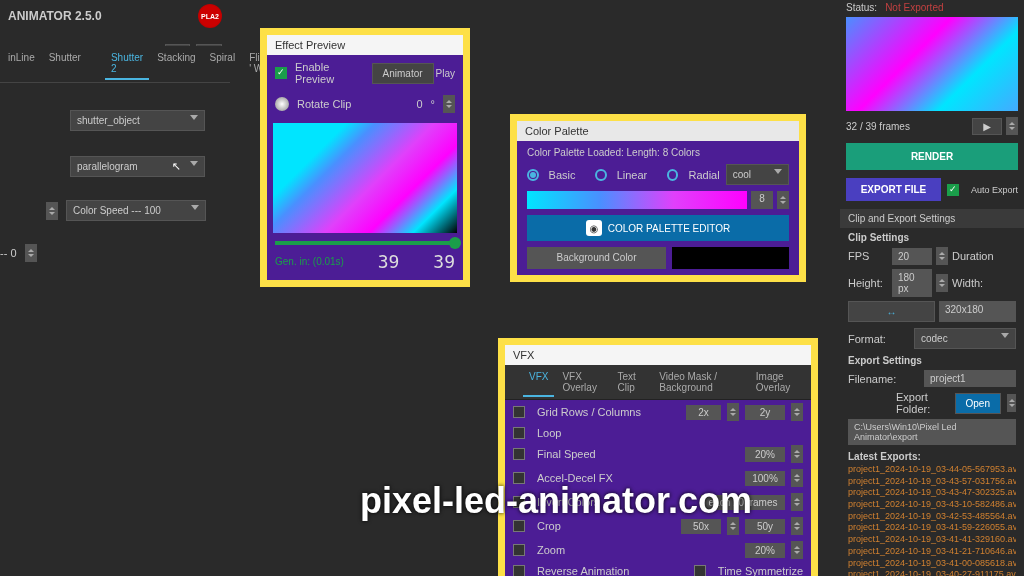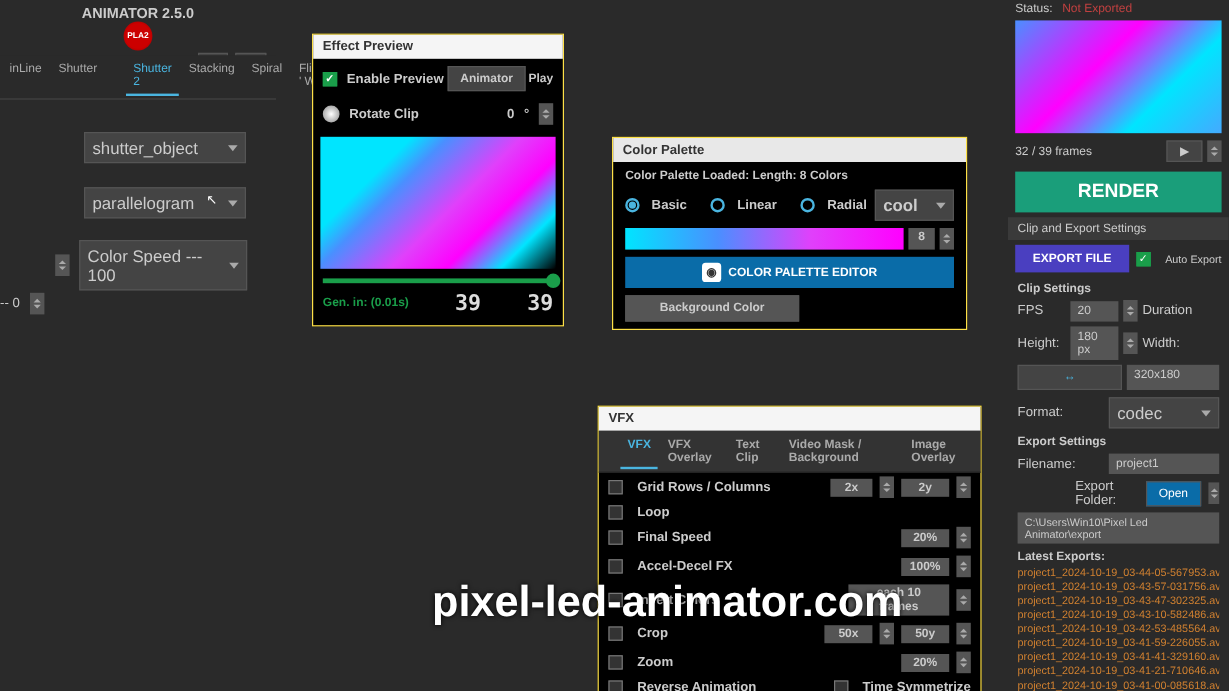--- a/index.html
+++ b/index.html
@@ -1,46 +1,46 @@
 <!DOCTYPE html>
 <html><head>
 <meta charset="utf-8">
 <style>
 * { box-sizing: border-box; margin: 0; padding: 0; font-family: Arial, sans-serif; }
 body { background: #2a2a2a; color: #ccc; font-size: 11px; width: 1024px; height: 576px; overflow: hidden; position: relative; }
-.panel { background: #000000; border: 1px solid #fde047; position: absolute; font-weight: bold; }
+.panel { background: #4c1d95; border: 7px solid #fde047; position: absolute; }
 .panel-header { background: #f5f5f5; color: #333; padding: 4px 8px; font-size: 11px; }
-.select { background: #444; color: #ccc; border: 1px solid #555; padding: 4px 6px; font-size: 14px; width: 100%; display: flex; justify-content: space-between; align-items: center; }
+.select { background: #444; color: #ccc; border: 1px solid #555; padding: 4px 6px; font-size: 10px; width: 100%; display: flex; justify-content: space-between; }
 .select::after { content: ''; border-left: 4px solid transparent; border-right: 4px solid transparent; border-top: 5px solid #aaa; }
 .stepper { background: #555; width: 12px; height: 18px; display: flex; flex-direction: column; justify-content: center; align-items: center; gap: 2px; }
 .stepper::before, .stepper::after { content: ''; border-left: 3px solid transparent; border-right: 3px solid transparent; }
 .stepper::before { border-bottom: 3px solid #aaa; }
 .stepper::after { border-top: 3px solid #aaa; }
 .checkbox { width: 12px; height: 12px; border: 1px solid #777; display: inline-block; vertical-align: middle; margin-right: 6px; background: #333; }
 .checkbox.checked { background: #1a9e4a; border-color: #1a9e4a; position: relative; }
 .checkbox.checked::after { content: '✓'; color: #fff; font-size: 9px; position: absolute; top: -1px; left: 1px; }
 .radio { width: 12px; height: 12px; border: 2px solid #4ab5e0; border-radius: 50%; display: inline-block; vertical-align: middle; margin-right: 4px; position: relative; }
 .radio.checked::after { content: ''; width: 6px; height: 6px; background: #4ab5e0; border-radius: 50%; position: absolute; top: 1px; left: 1px; }
 .btn { background: #444; color: #ccc; padding: 4px 10px; border: 1px solid #555; font-size: 10px; text-align: center; cursor: pointer; }
 .tab-row { display: flex; gap: 2px; background: #2a2a2a; padding: 2px; font-size: 10px; }
 .tab { padding: 4px 6px; color: #aaa; cursor: pointer; }
 .tab.active { color: #4ab5e0; border-bottom: 2px solid #4ab5e0; margin-left: 16px; }
 .vfx-row { display: flex; align-items: center; padding: 3px 8px; gap: 6px; }
 .vfx-row .label { flex: 1; }
 .val-box { background: #555; color: #ccc; padding: 2px 6px; width: 40px; text-align: center; font-size: 10px; }
 .input-box { background: #555; color: #ccc; padding: 3px 6px; border: none; font-size: 10px; }
-.btn-big { padding: 8px; text-align: center; font-size: 16px; font-weight: bold; cursor: pointer; }
+.btn-big { padding: 8px; text-align: center; font-size: 10px; font-weight: bold; cursor: pointer; }
 .watermark { position: absolute; top: 480px; left: 360px; font-size: 36px; font-weight: bold; color: #fff; z-index: 100; text-shadow: 0 0 4px #000; }
 .preview-canvas { background: linear-gradient(135deg, #00e5ff 0%, #00e5ff 25%, #4a8fff 35%, #e040fb 55%, #ff00ff 70%, #00e5ff 85%, #000 100%); }
 .tiny-preview { background: linear-gradient(135deg, #4a8fff 0%, #ff00ff 40%, #00e5ff 70%, #4af 100%); image-rendering: pixelated; }
 </style>
 </head>
 <body>
 
-<div style="position:absolute; top:4px; left:0; width:230px; display:flex; justify-content:space-between; align-items:center; padding:0 8px;flex-direction:column;">
+<div style="position:absolute; top:4px; left:0; width:230px; display:flex; justify-content:space-between; align-items:center; padding:0 8px;">
   <span style="font-weight:bold; font-size:12px;">ANIMATOR 2.5.0</span>
   <span style="width:24px; height:24px; background:radial-gradient(circle,#c00 60%,#800); border-radius:50%; display:flex; align-items:center; justify-content:center; color:#fff; font-size:7px; font-weight:bold;">PLA2</span>
 </div>
 
 <div style="position:absolute; top:40px; left:0; width:230px; display:flex; justify-content:flex-end; gap:6px; padding:4px 8px; align-items:center;">
   <span style="color:#e0a030; font-weight:bold;">5</span>
   <span>/</span>
   <span style="color:#e0a030; font-weight:bold;">16</span>
   <span class="btn" style="padding:2px 6px;">&lt;&lt;</span>
   <span class="btn" style="padding:2px 6px;">&gt;&gt;</span>
@@ -206,46 +206,46 @@
     <span style="font-size:10px;">Status:</span>
     <span style="color:#c04040; font-size:10px;">Not Exported</span>
   </div>
   <div class="tiny-preview" style="margin:2px 6px; height:94px; background-color:#222;"></div>
   <div style="display:flex; align-items:center; gap:4px; padding:4px 6px;">
     <span style="flex:1; font-size:10px;">32 / 39 frames</span>
     <span class="btn" style="padding:2px 10px;">▶</span>
     <span class="stepper"></span>
   </div>
   <div class="btn-big" style="background:#1a9e7a; color:#fff; margin:4px 6px;">RENDER</div>
-  <div style="background:#3a3a3a; padding:4px 8px; font-size:10px; margin-top:4px;">Clip and Export Settings</div>
-
   <div style="display:flex; gap:6px; padding:4px 6px; align-items:center;">
     <div class="btn-big" style="background:#4a3fc0; color:#fff; flex:1; padding:6px; font-size:10px;">EXPORT FILE</div>
     <span class="checkbox checked"></span>
     <span style="font-size:9px;">Auto Export</span>
   </div>
+
+  <div style="background:#3a3a3a; padding:4px 8px; font-size:10px; margin-top:4px;">Clip and Export Settings</div>
   <div style="padding:4px 8px;">
     <div style="font-weight:bold; font-size:10px; margin-bottom:4px;">Clip Settings</div>
     <div style="display:flex; align-items:center; gap:4px; margin-bottom:4px;">
       <span style="width:40px;">FPS</span>
       <span class="input-box" style="width:40px;">20</span>
       <span class="stepper"></span>
       <span>Duration</span>
     </div>
     <div style="display:flex; align-items:center; gap:4px; margin-bottom:4px;">
       <span style="width:40px;">Height:</span>
       <span class="input-box" style="width:40px;">180 px</span>
       <span class="stepper"></span>
       <span>Width:</span>
     </div>
     <div style="display:flex; gap:4px; margin-bottom:6px;">
       <span class="btn" style="flex:1; color:#4ab5e0;">↔</span>
       <span class="input-box" style="flex:1;">320x180</span>
     </div>
-    <div style="display:flex; align-items:center; gap:16px; margin-bottom:6px;">
+    <div style="display:flex; align-items:center; gap:6px; margin-bottom:6px;">
       <span style="width:60px;">Format:</span>
       <div class="select" style="flex:1;">
           <span>codec</span>
         </div>
     </div>
 
     <div style="font-weight:bold; font-size:10px; margin-bottom:4px;">Export Settings</div>
     <div style="display:flex; align-items:center; gap:6px; margin-bottom:4px;">
       <span style="width:70px;">Filename:</span>
       <span class="input-box" style="flex:1;">project1</span>

